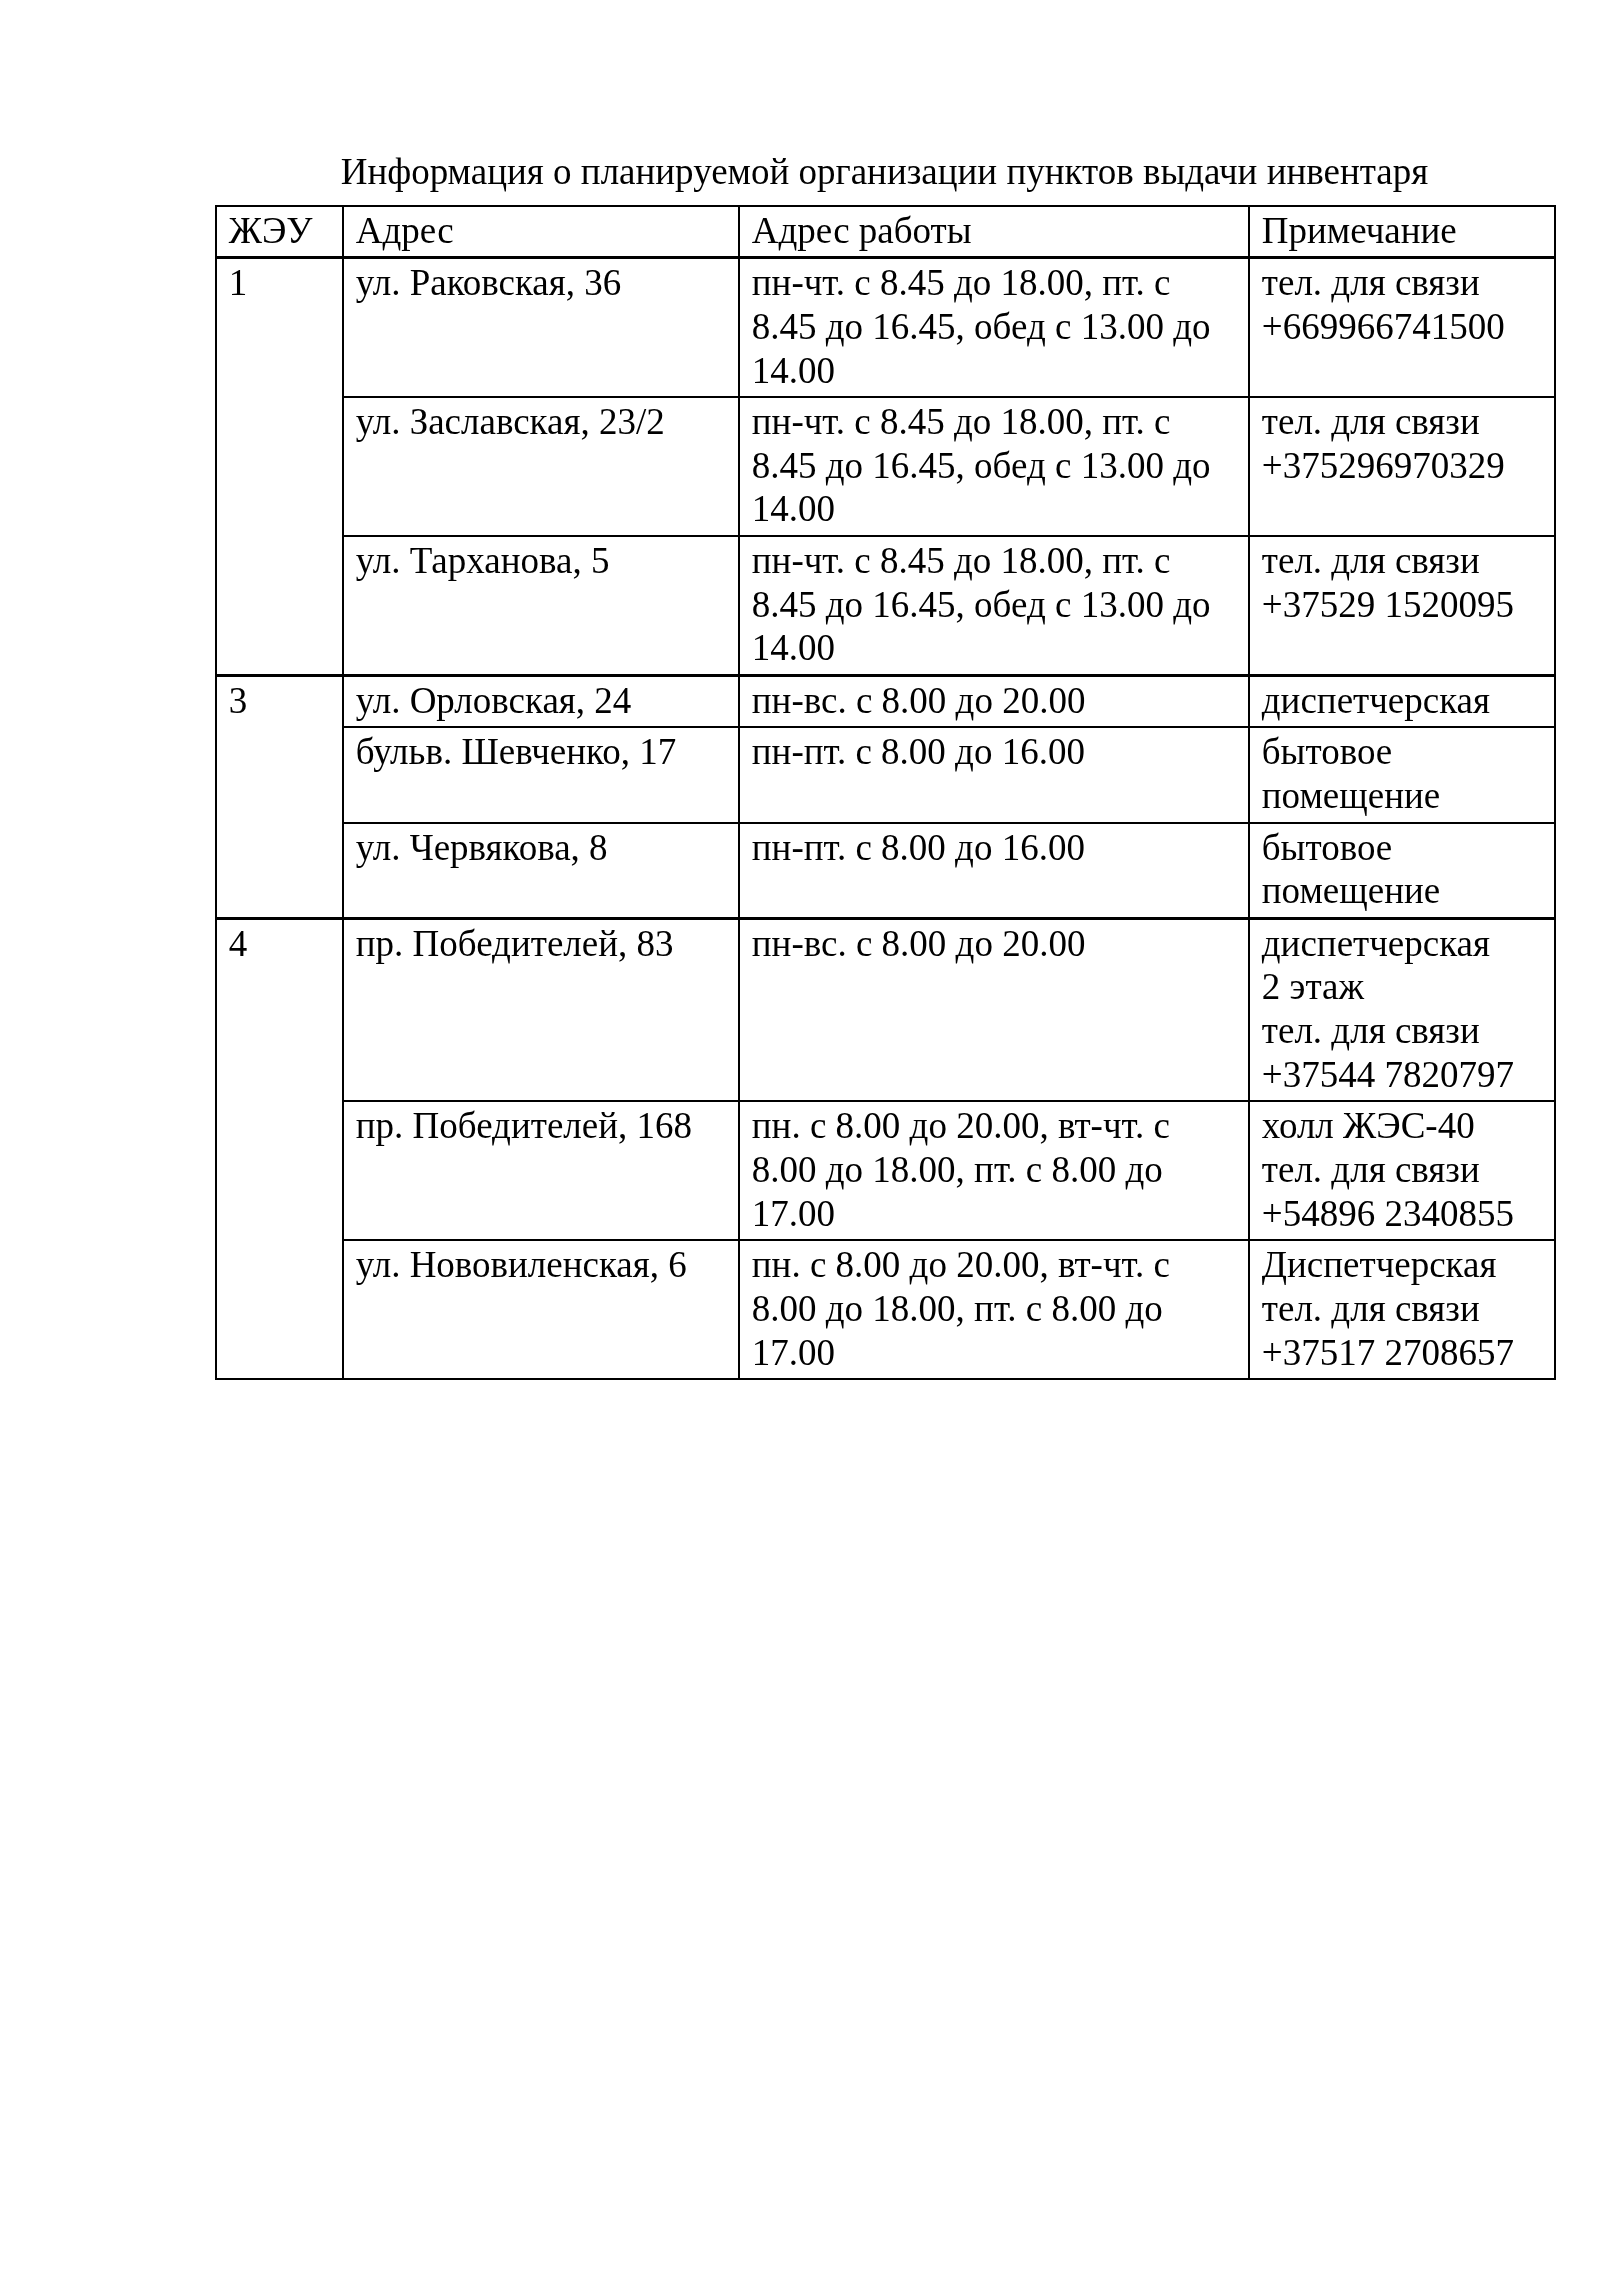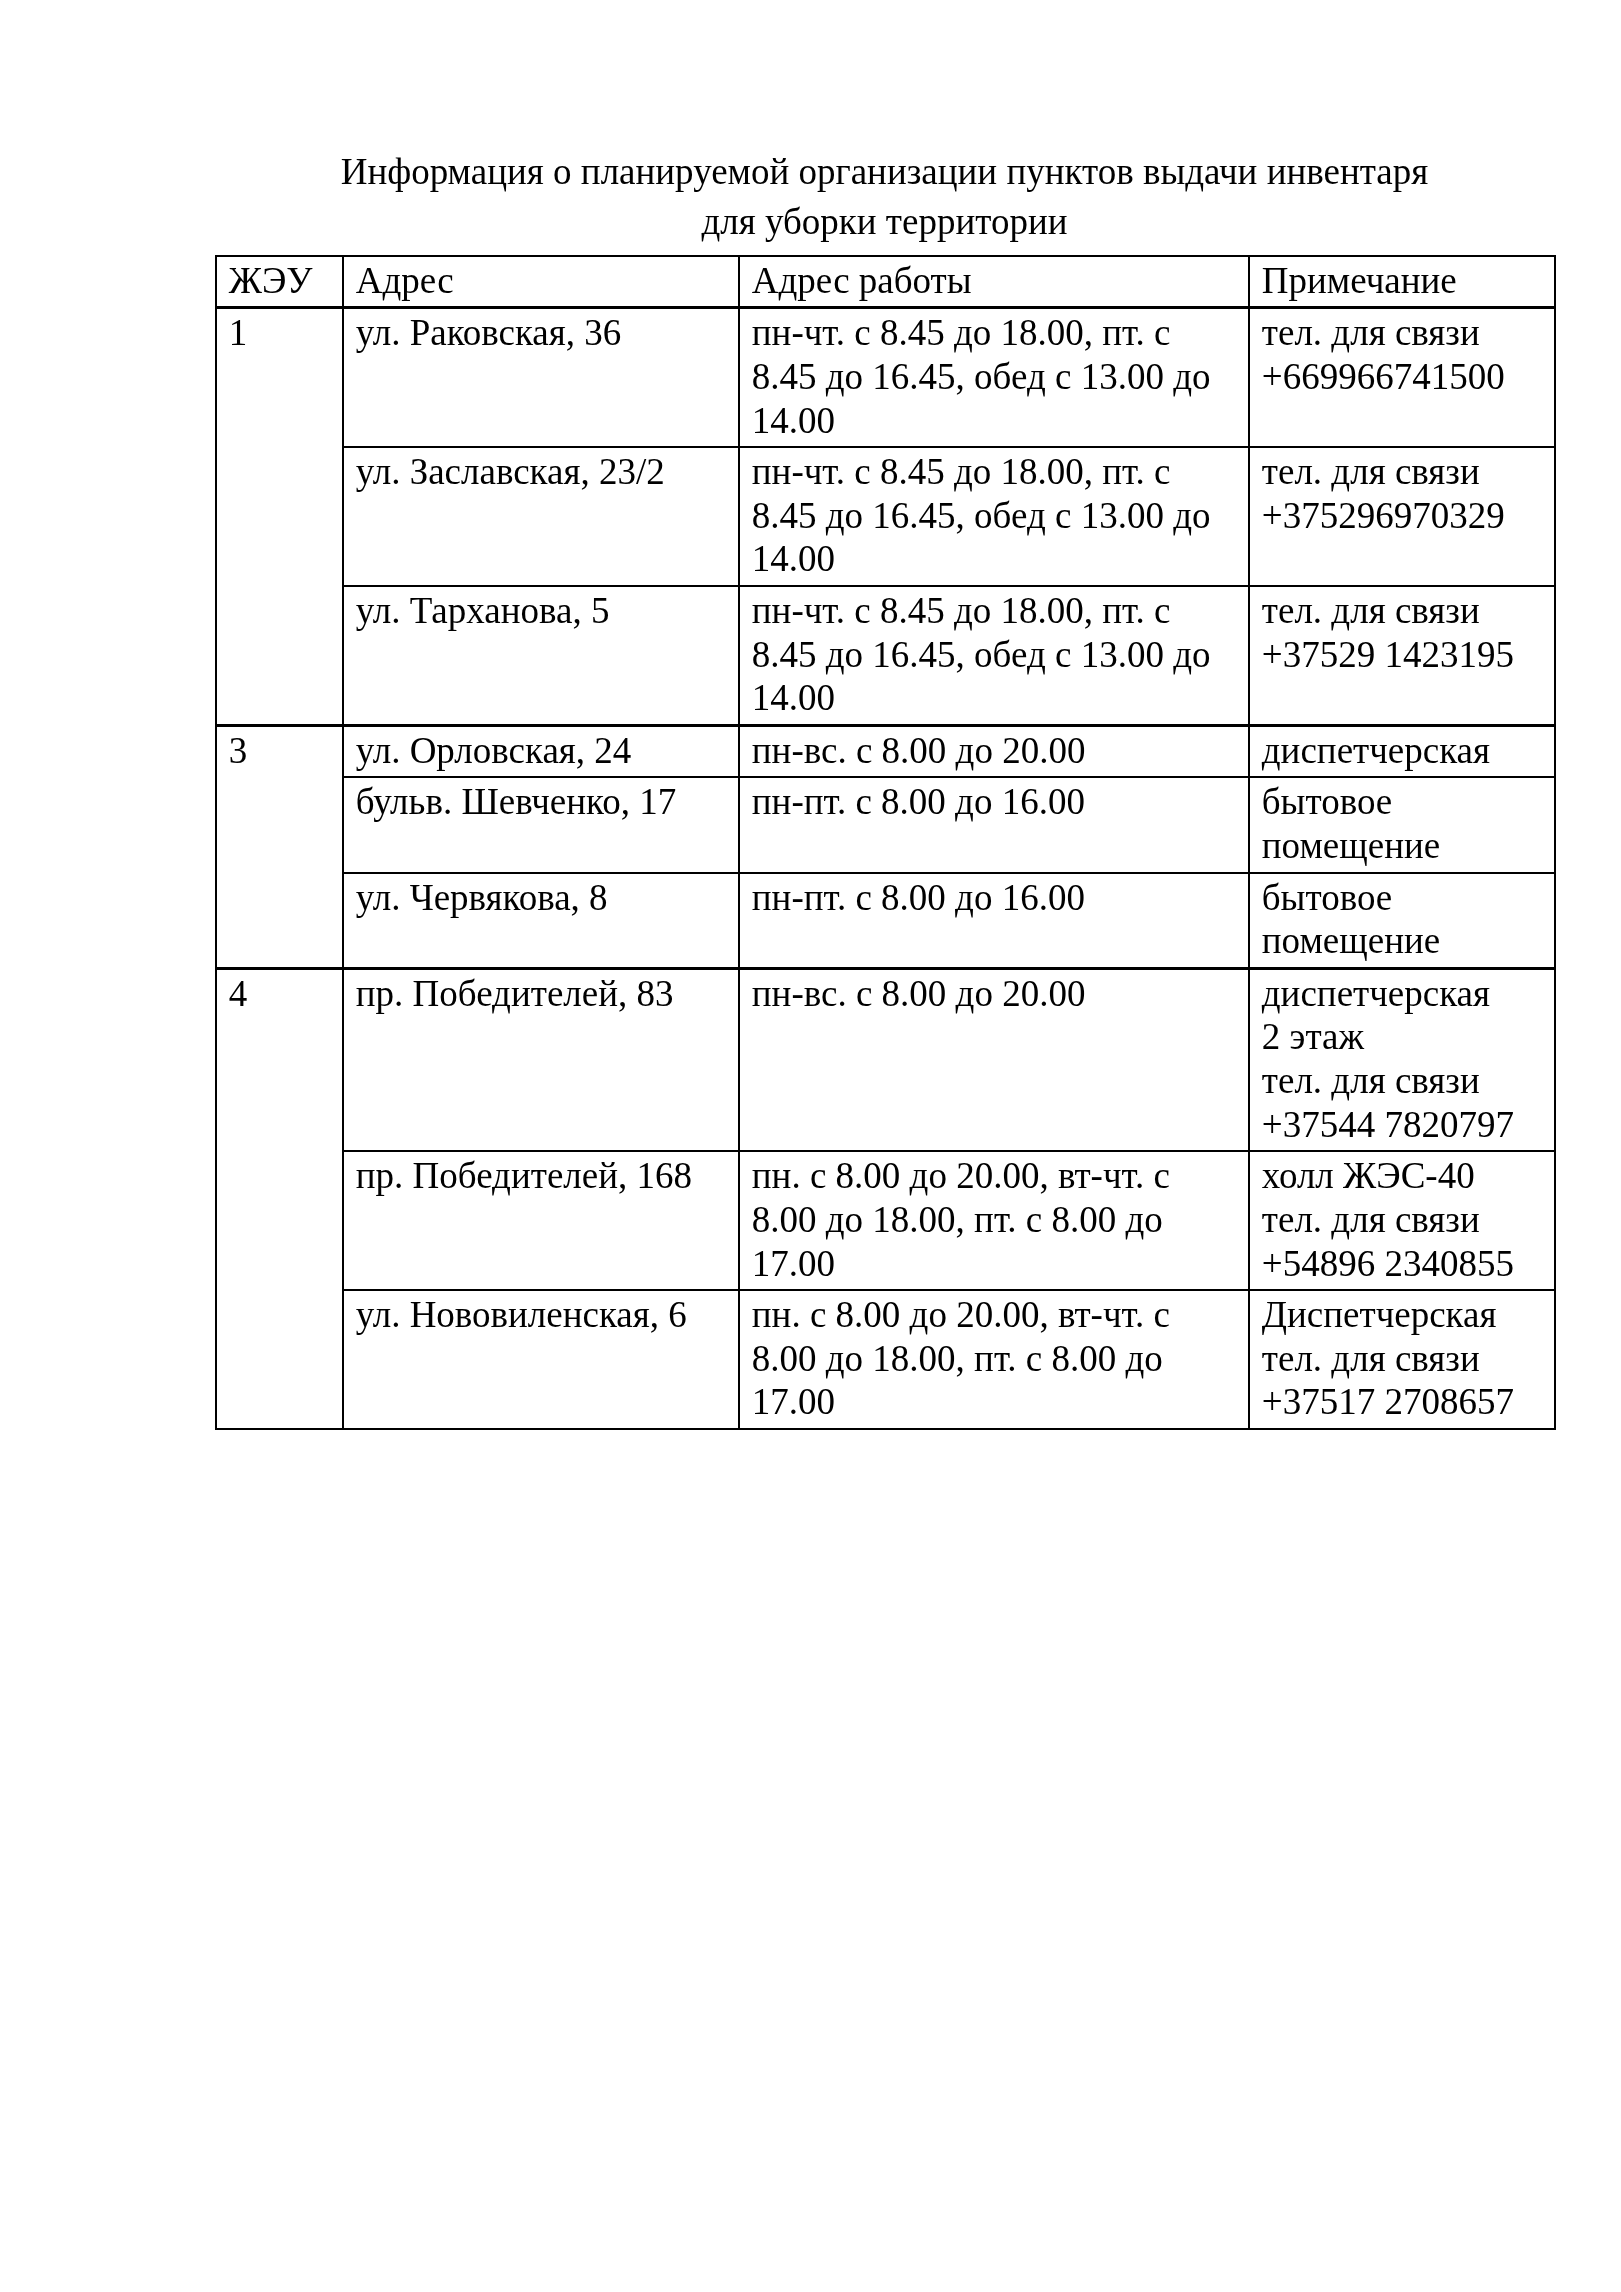--- a/index.html
+++ b/index.html
@@ -56,21 +56,20 @@
   .just { text-align: justify; }
   .pre  { white-space: pre-line; }
 </style>
 </head>
 <body>
 
 <div class="page">
 
   <div class="doc-title">
     <div>Информация о планируемой организации пунктов выдачи инвентаря</div>
-    <div>для уборки территории</div>
   </div>
 
   <table class="points">
     <colgroup>
       <col style="width:127px">
       <col style="width:396px">
       <col style="width:510px">
       <col style="width:306px">
     </colgroup>
     <thead>
@@ -89,21 +88,21 @@
         <td class="just pre">тел. для связи +669966741500</td>
       </tr>
       <tr>
         <td>ул. Заславская, 23/2</td>
         <td class="just">пн-чт. с 8.45 до 18.00, пт. с 8.45 до 16.45, обед с 13.00 до 14.00</td>
         <td class="just pre">тел. для связи +375296970329</td>
       </tr>
       <tr>
         <td>ул. Тарханова, 5</td>
         <td class="just">пн-чт. с 8.45 до 18.00, пт. с 8.45 до 16.45, обед с 13.00 до 14.00</td>
-        <td class="just pre">тел. для связи +37529 1423195</td>
+        <td class="just pre">тел. для связи +37529 1520095</td>
       </tr>
 
       <tr class="group-top">
         <td class="zheu" rowspan="3">3</td>
         <td>ул. Орловская, 24</td>
         <td>пн-вс. с 8.00 до 20.00</td>
         <td class="pre">диспетчерская</td>
       </tr>
       <tr>
         <td>бульв. Шевченко, 17</td>

